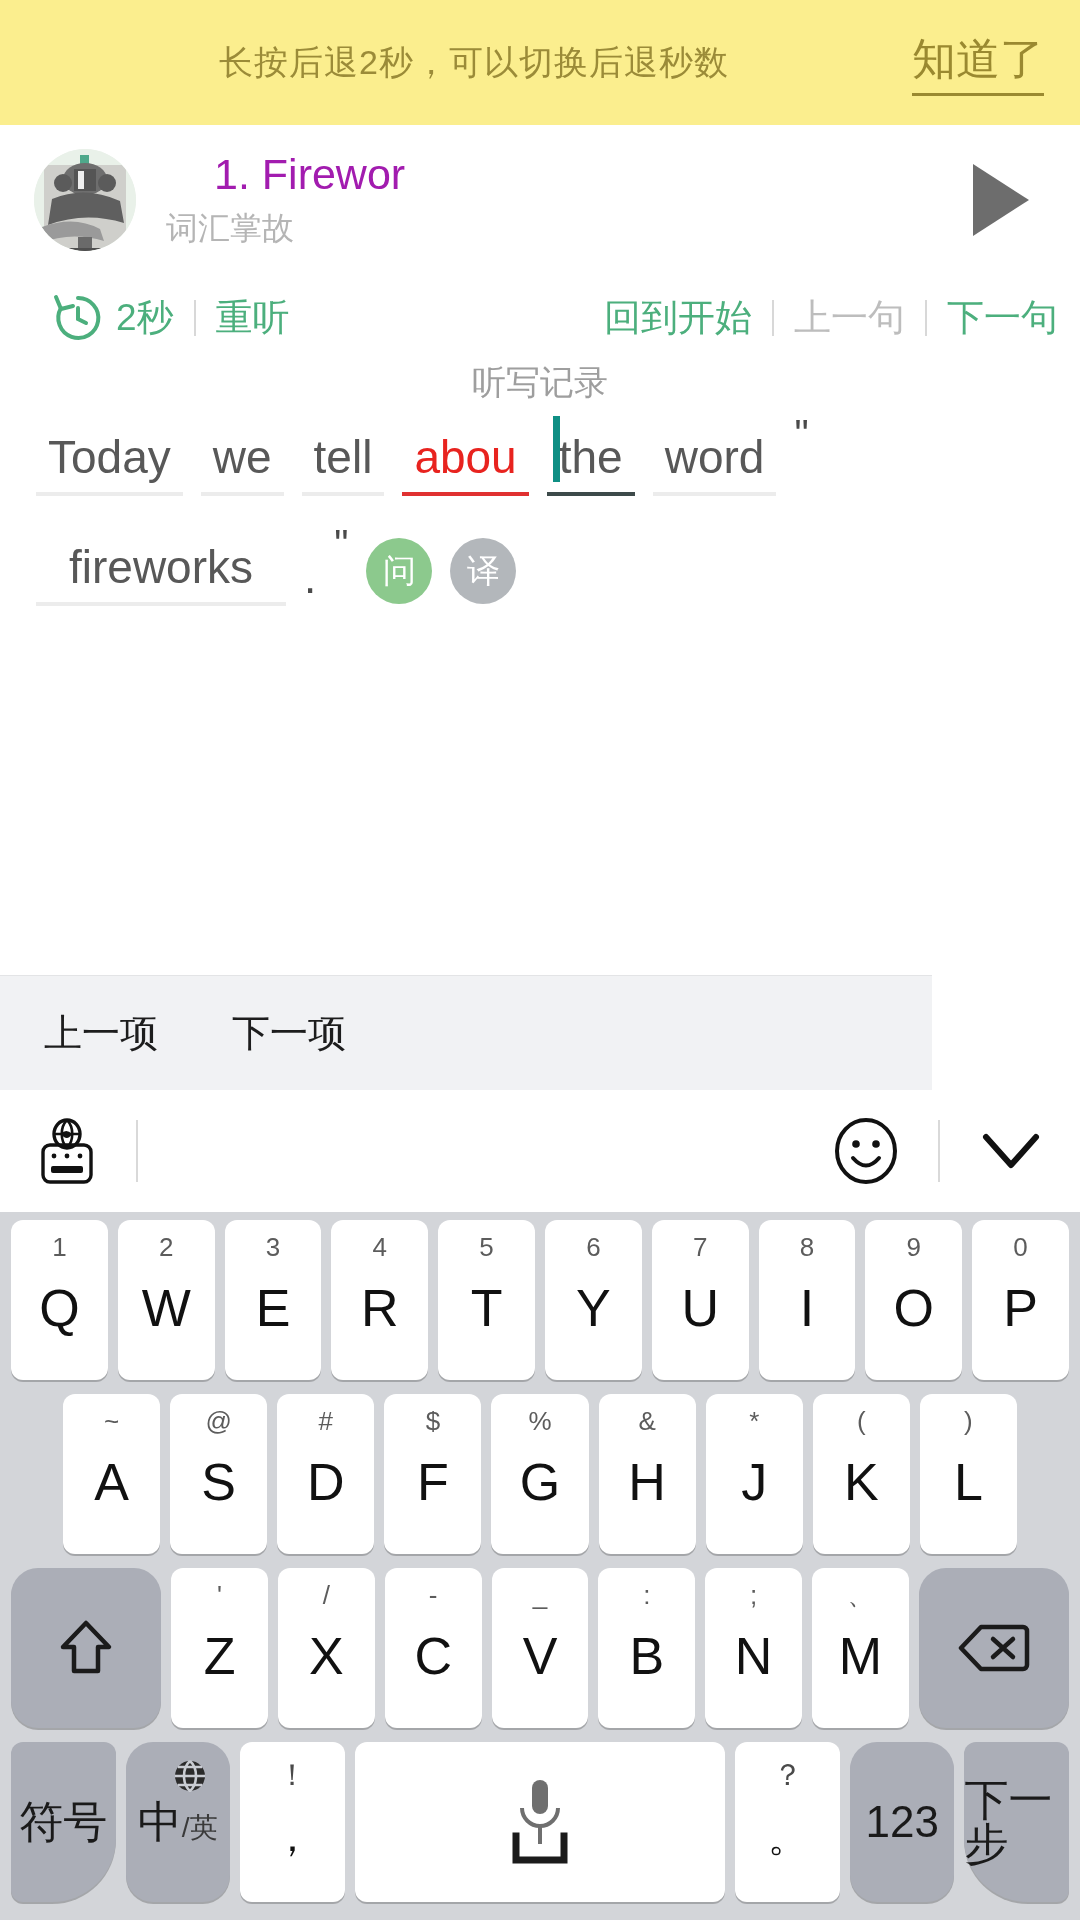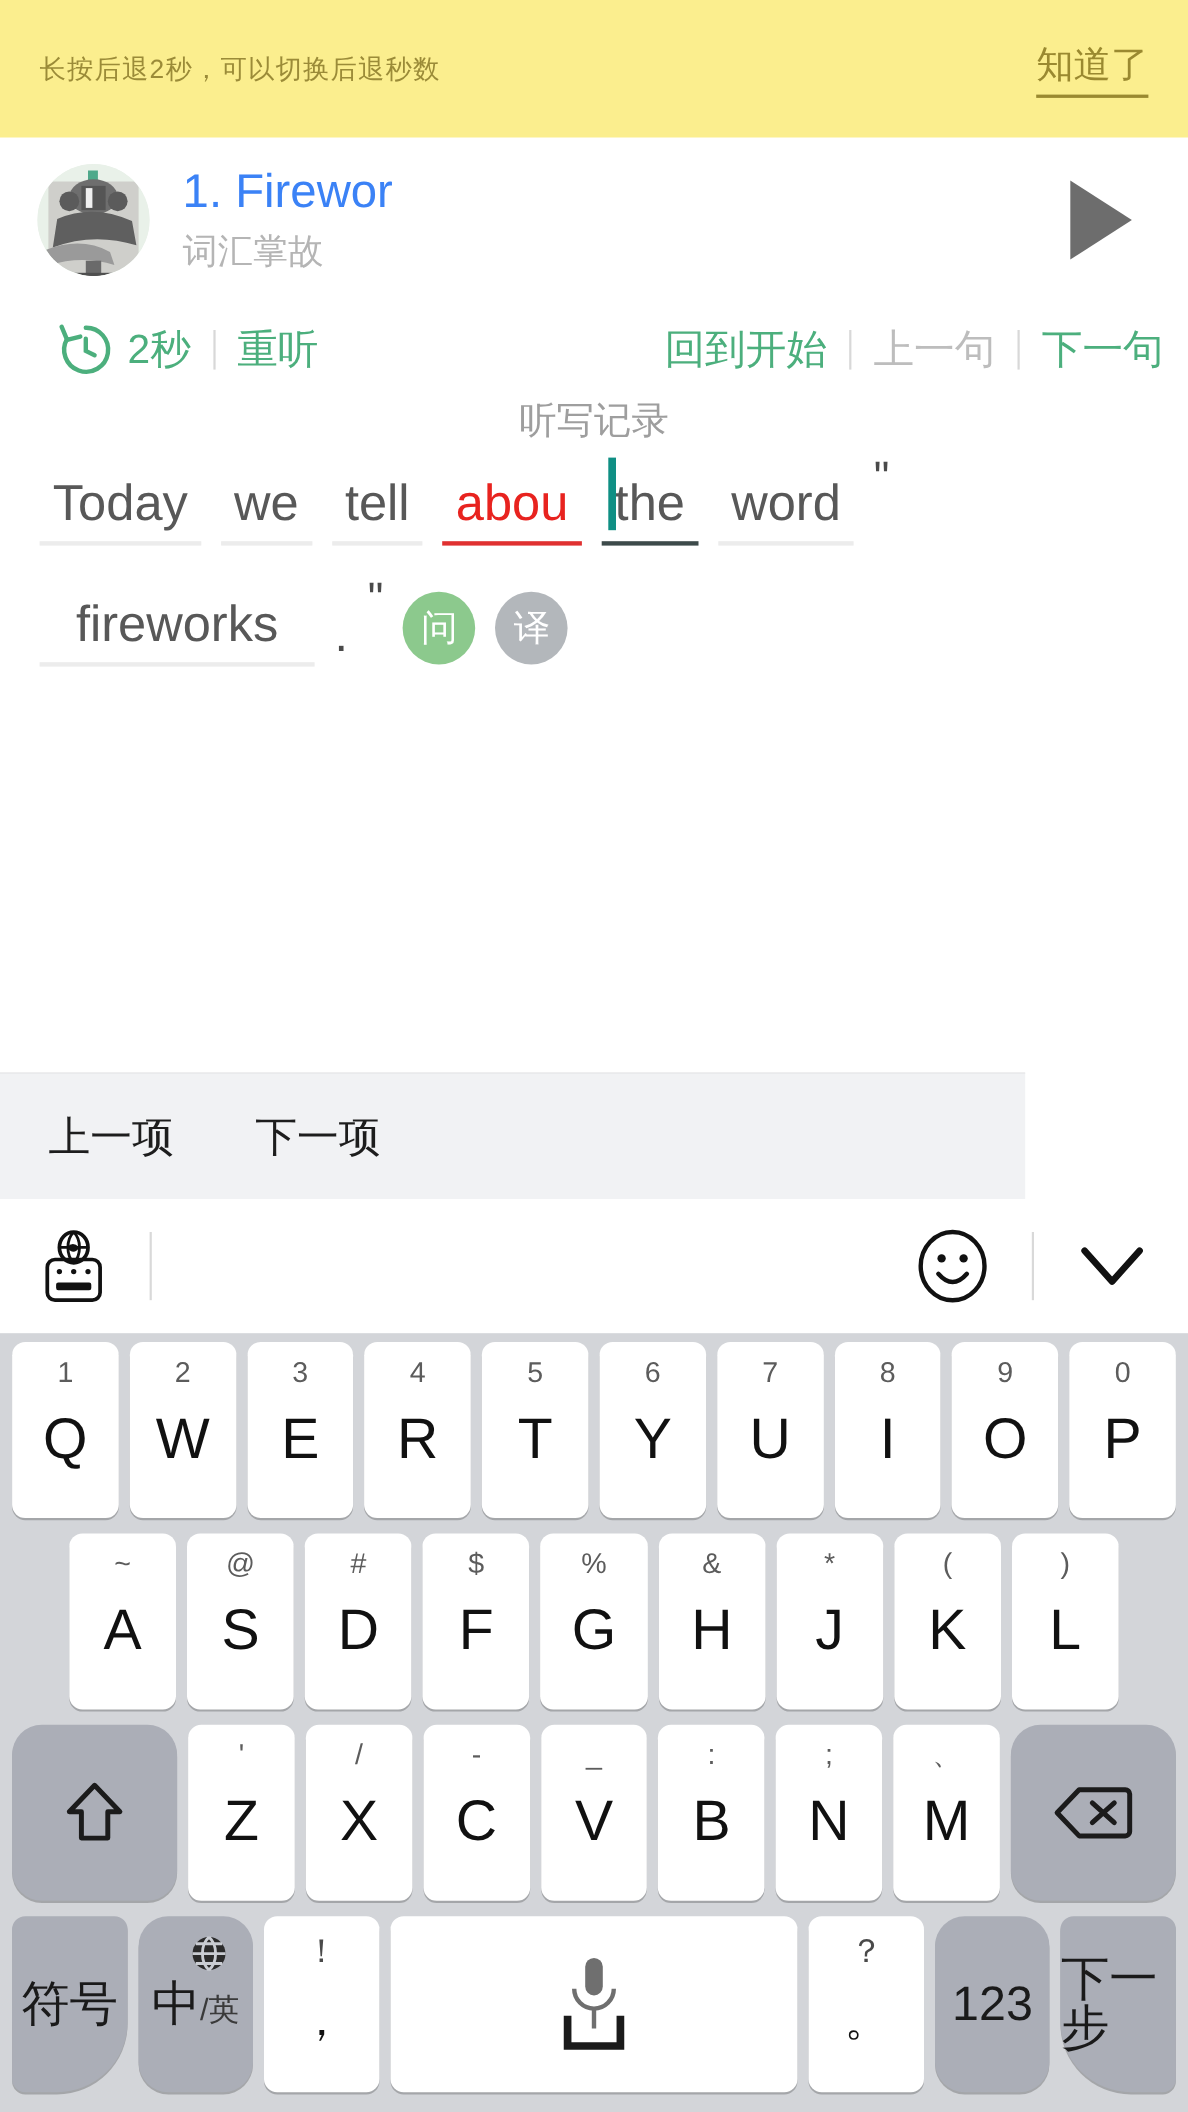--- a/index.html
+++ b/index.html
@@ -26,28 +26,29 @@
     position: absolute;
     left: 0; top: 0;
     width: 1080px; height: 125px;
     background: #FBEE8E;
     display: flex;
     align-items: center;
     box-sizing: border-box;
     padding: 0 36px 0 36px;
   }
   .tip-text {
-    font-size: 24px;
+    font-size: 34px;
     color: #9B8B38;
     letter-spacing: 1px;
     flex: 1;
     white-space: nowrap;
+    text-align: center;
   }
   .tip-action {
-    font-size: 34px;
+    font-size: 44px;
     color: #9A8930;
     border-bottom: 3px solid #9A8930;
     padding-bottom: 4px;
     white-space: nowrap;
   }
 
   
   .track-header {
     position: absolute;
     left: 0; top: 125px;
@@ -79,21 +80,22 @@
     white-space: nowrap;
     overflow: hidden;
   }
   .track-title {
     font-size: 43px;
     color: #1f1f1f;
     white-space: nowrap;
   }
   .track-episode {
     font-size: 43px;
-    color: #3b82f6;
+    color: #a21caf;
+    margin-left: 48px;
     white-space: nowrap;
   }
   .track-sub {
     font-size: 32px;
     color: #b5b5b5;
     margin-top: 8px;
     white-space: nowrap;
   }
   .play-btn {
     flex: 0 0 90px;

